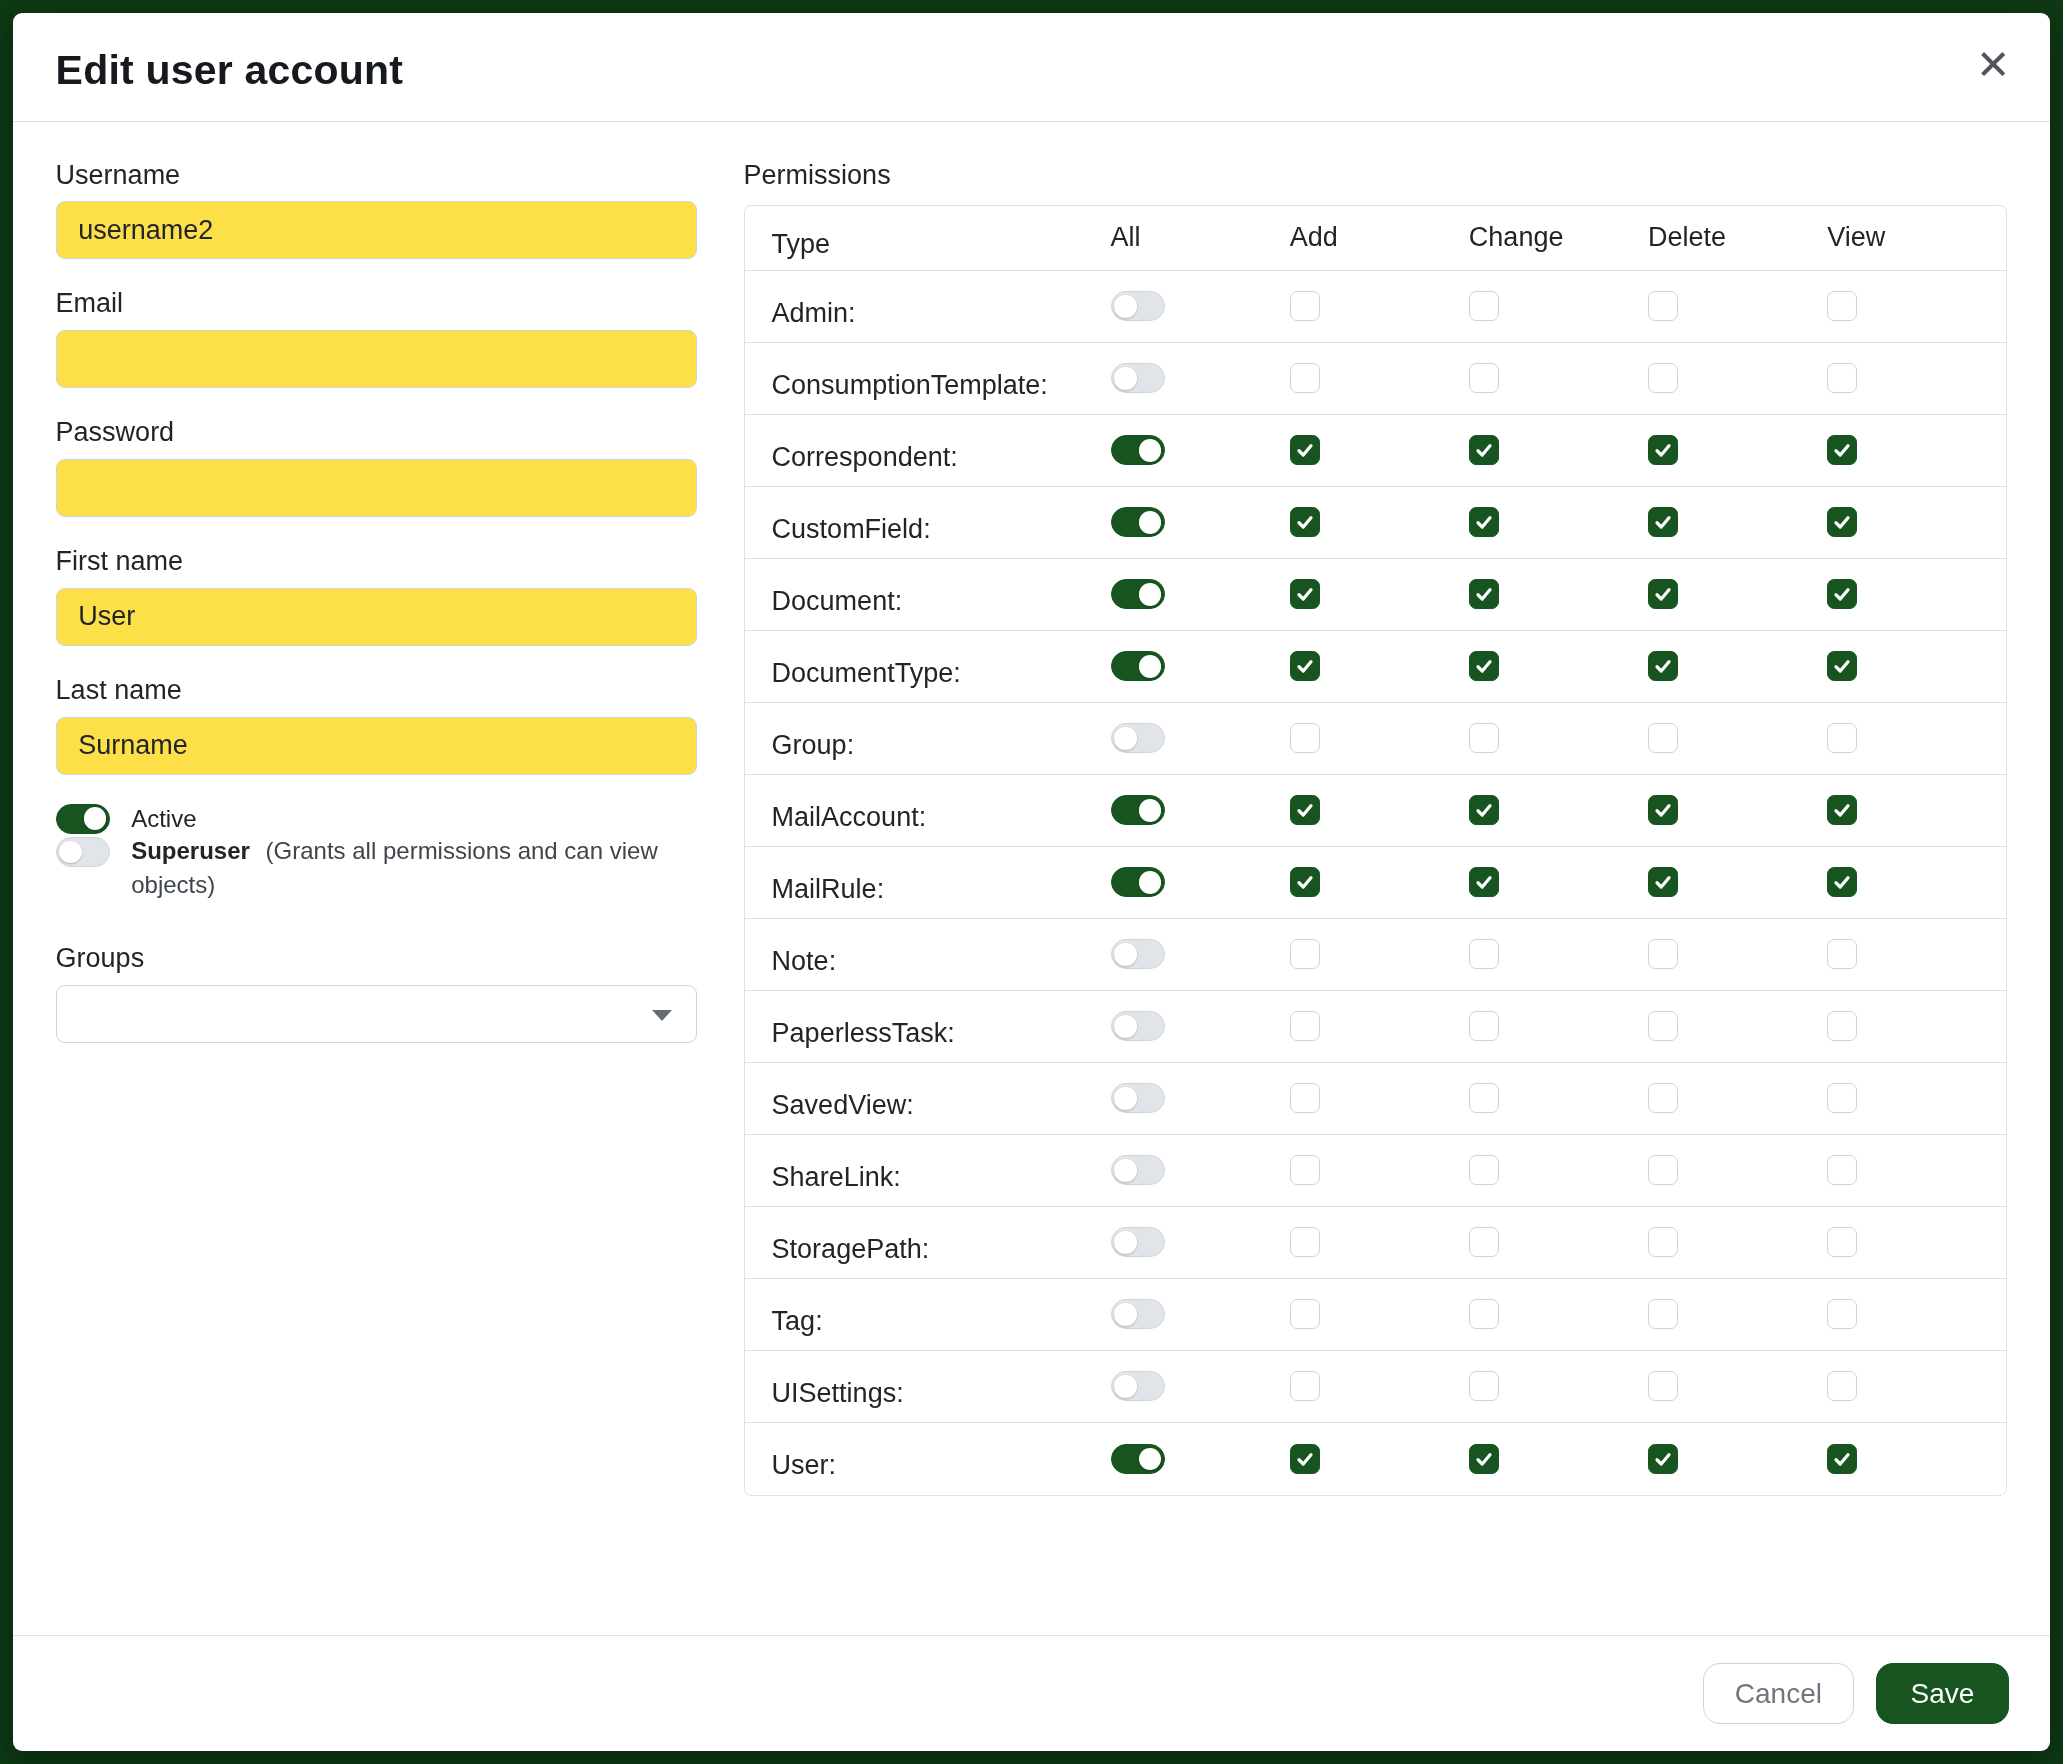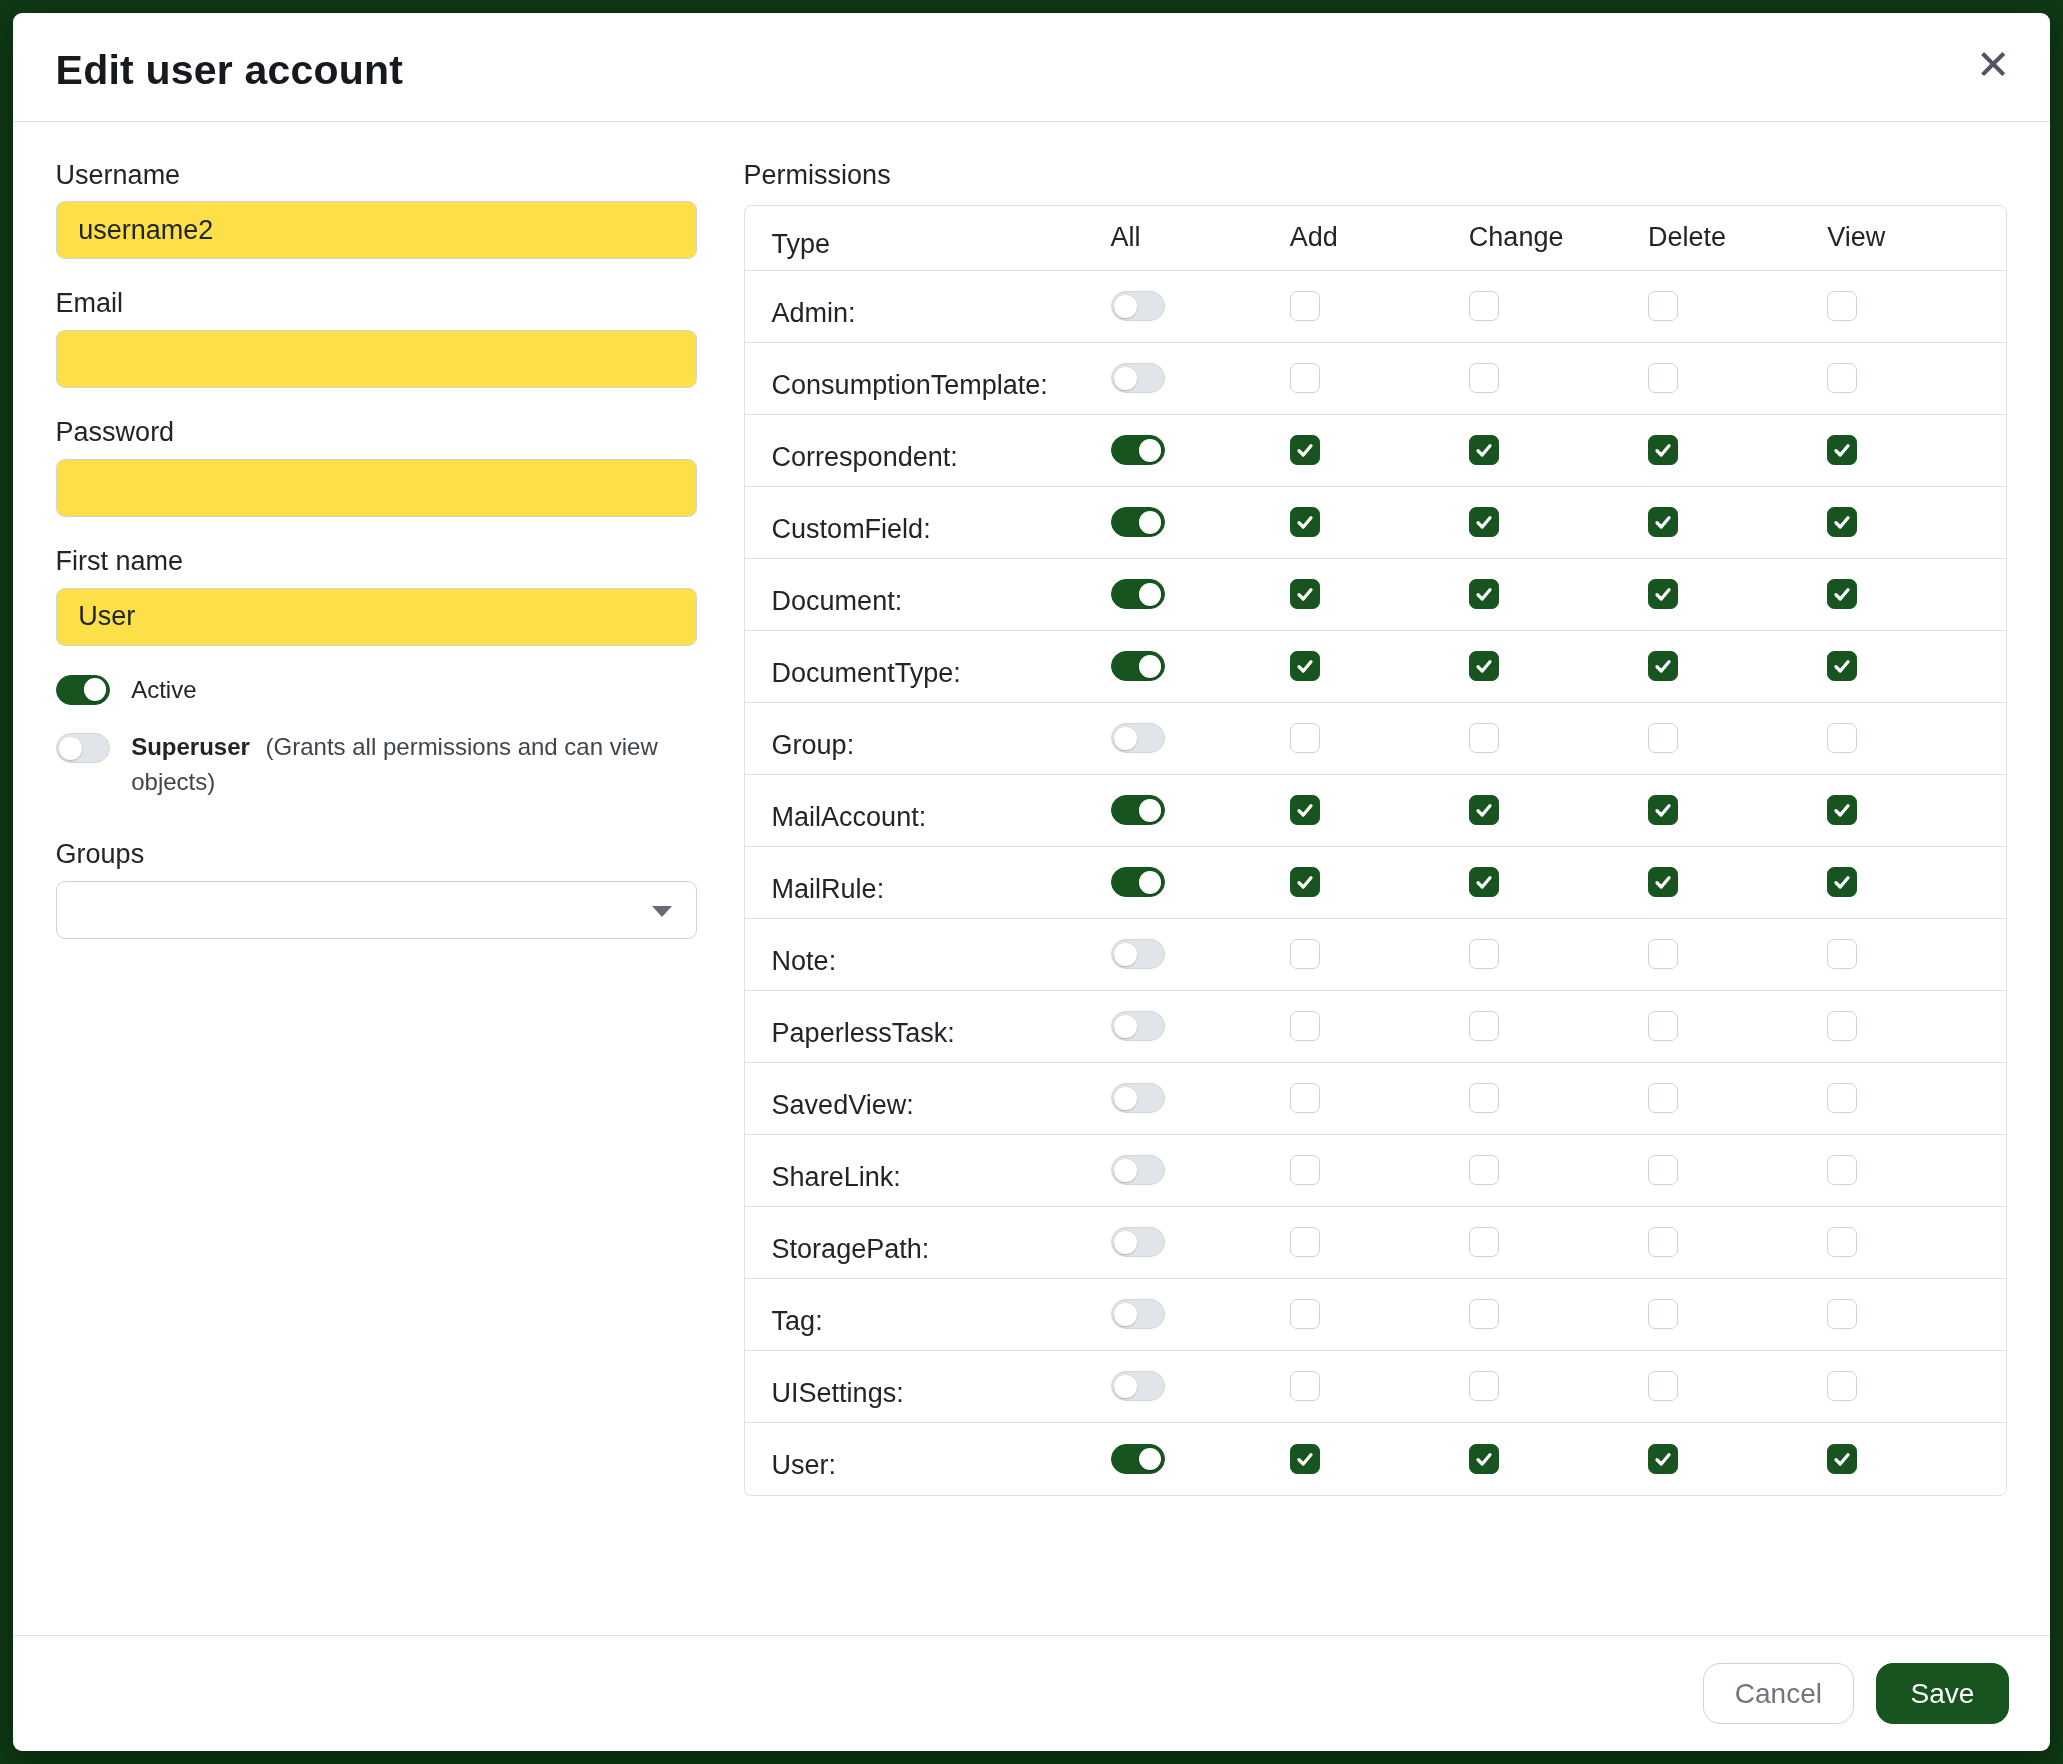--- a/index.html
+++ b/index.html
@@ -54,21 +54,21 @@
     position:absolute; top:2.7px; left:2.7px;
     width:22.5px; height:22.5px; border-radius:50%;
     background:#fff; box-shadow:0 0.9px 1.8px rgba(0,0,0,.25);
     transition:left .1s;
   }
   .toggle.on { background:#17541f; border-color:#17541f; }
   .toggle.on .knob { left:27px; }
 
   .switch-row { display:flex; align-items:center; gap:21.6px; font-size:24px; }
   .switch-row.active-row { margin-top:5.4px; }
-  .switch-row.super-row { margin-top:25px; align-items:flex-start; }
+  .switch-row.super-row { align-items:flex-start; }
   .super-row .toggle { margin-top:3.6px; }
   .super-text { line-height:1.45; max-width:540px; }
   .super-label { font-weight:700; margin-right:9px; }
   .super-hint { color:#3f454b; }
 
   .groups-group { margin-top:40px; }
   .select-box {
     position:relative; width:100%; height:58px;
     border:0.9px solid #ced4da; border-radius:9px; background:#fff;
     cursor:pointer;
@@ -153,20 +153,24 @@
       <div class="form-group">
         <label class="form-label">Password</label>
         <input class="text-input" type="password" value="" style="">
       </div>
 
       <div class="form-group">
         <label class="form-label">First name</label>
         <input class="text-input" type="text" value="User" style="">
       </div>
 
+      <div class="form-group">
+        <label class="form-label">Last name</label>
+        <input class="text-input" type="text" value="Surname" style="">
+      </div>
 
       <div class="switch-row active-row">
         <div class="toggle on">
           <div class="knob"></div>
         </div>
         <span>Active</span>
       </div>
 
       <div class="switch-row super-row">
         <div class="toggle">

